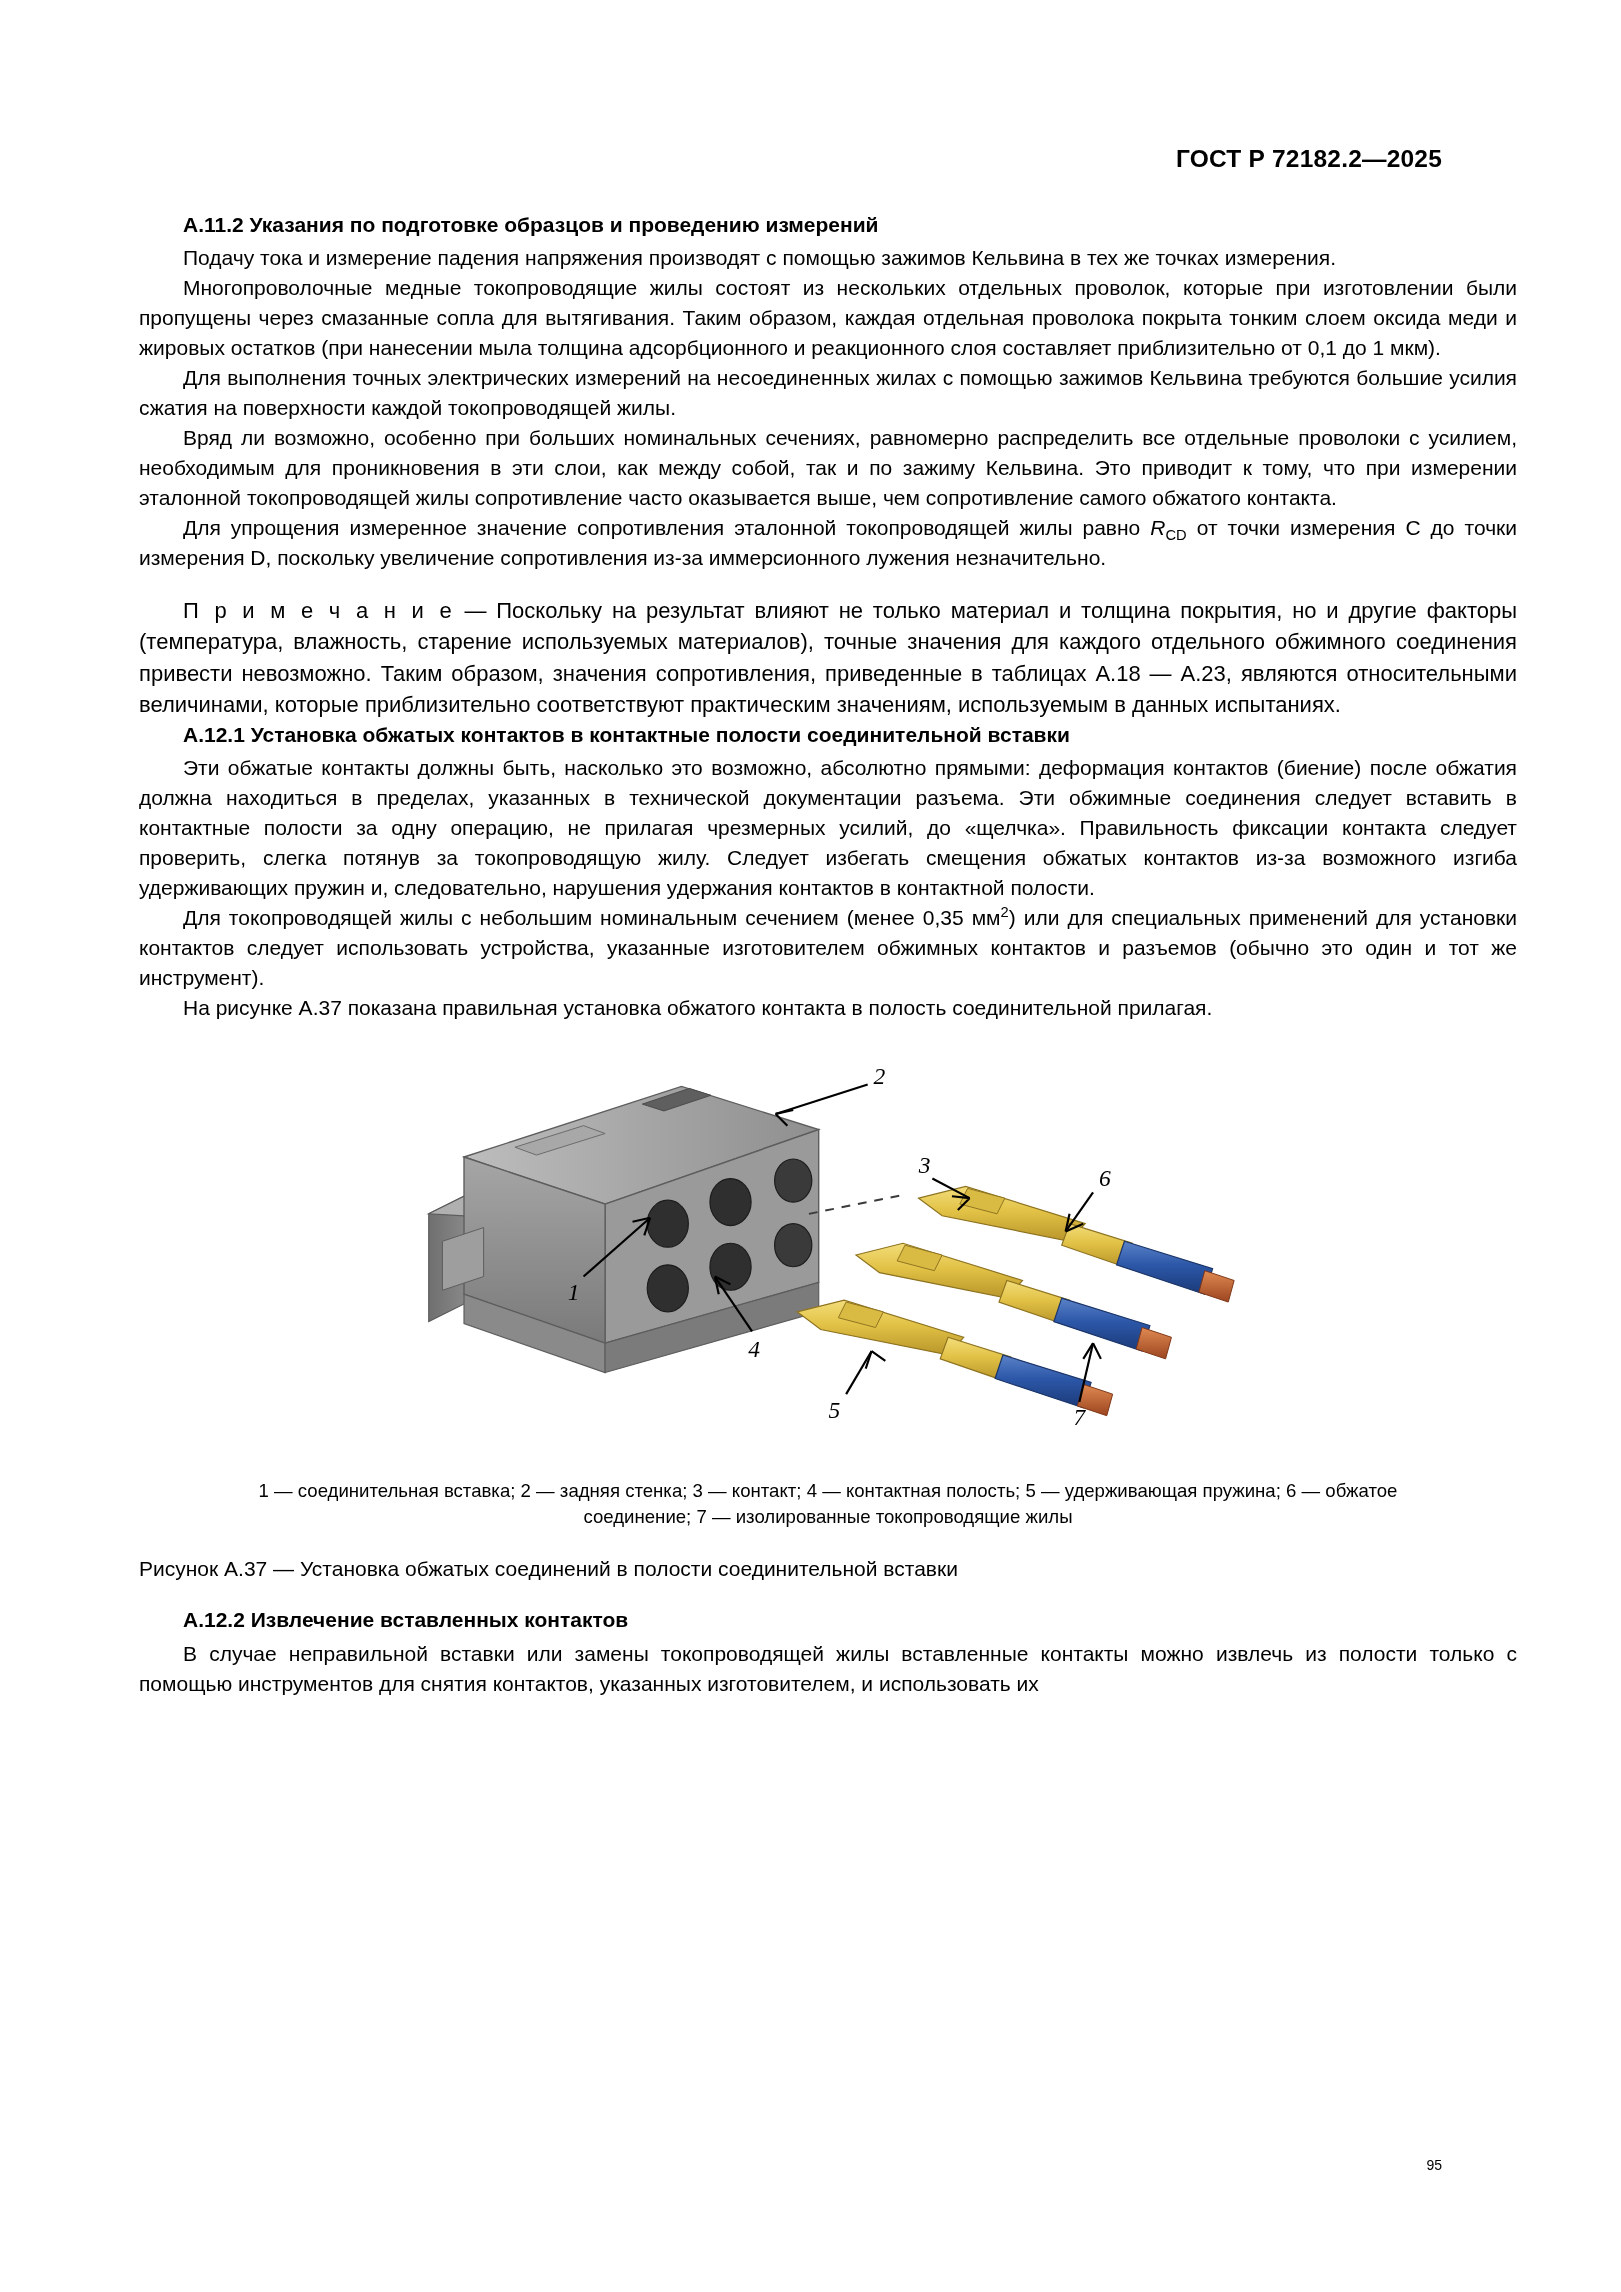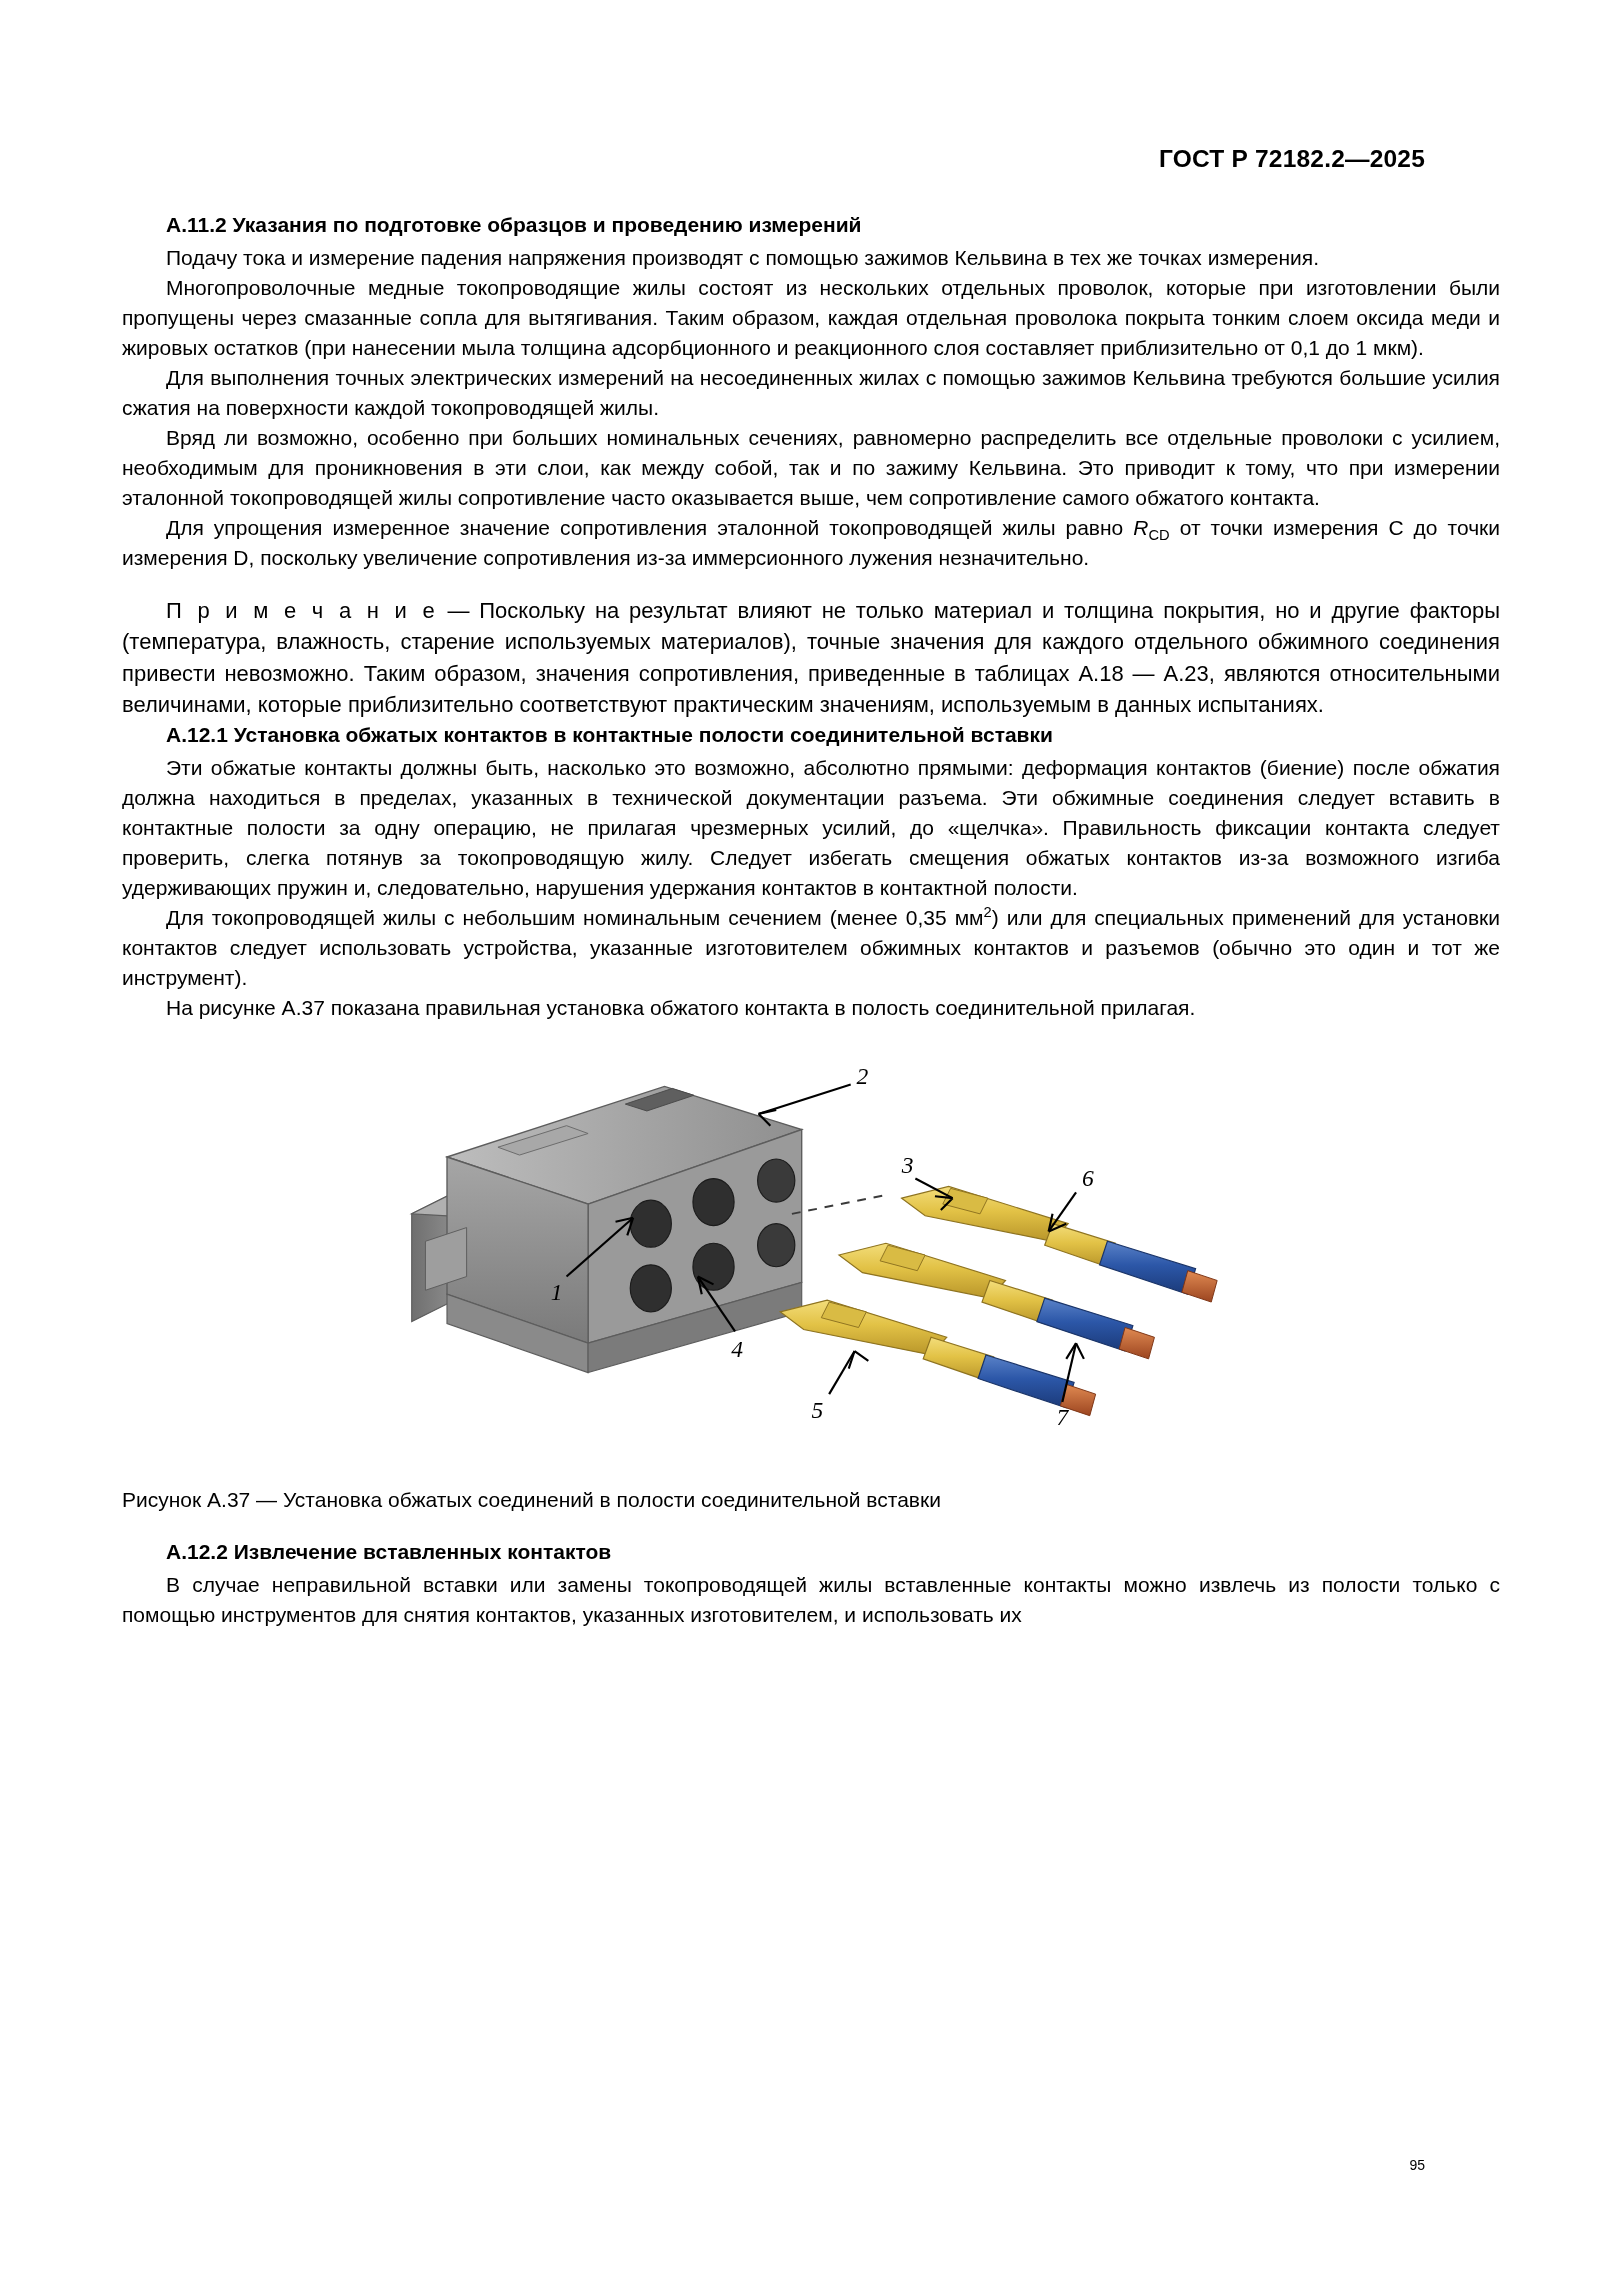--- a/index.html
+++ b/index.html
@@ -14,20 +14,21 @@
     color: #000000;
     position: relative;
     overflow: hidden;
   }
   .page {
     position: relative;
     width: 1547px;
     height: 2293px;
     box-sizing: border-box;
     padding: 18px;
+    margin-left: 17px;
   }
   .header {
     position: absolute;
     top: 145px;
     right: 122px;
     font-size: 24.5px;
     font-weight: bold;
     letter-spacing: 0.2px;
   }
   .content {
@@ -258,20 +259,24 @@
             <text x="354" y="256">1</text>
             <text x="538" y="314">4</text>
             <text x="712" y="126">3</text>
             <text x="896" y="140">6</text>
             <text x="620" y="376">5</text>
             <text x="870" y="384">7</text>
           </g>
         </svg>
       </div>
 
+      <div class="fig-caption-legend">
+        <span>1 — соединительная вставка; 2 — задняя стенка; 3 — контакт; 4 — контактная полость; 5 — удерживающая пружина; 6 — обжатое</span><br>
+        <span>соединение; 7 — изолированные токопроводящие жилы</span>
+      </div>
 
       <div class="fig-title">Рисунок А.37 — Установка обжатых соединений в полости соединительной вставки</div>
     </div>
 
     <h3 class="sec gap-top">А.12.2 Извлечение вставленных контактов</h3>
     <p class="body">В случае неправильной вставки или замены токопроводящей жилы вставленные контакты можно извлечь из полости только с помощью инструментов для снятия контактов, указанных изготовителем, и использовать их</p>
 
   </div>
 
   <div class="pageno">95</div>

